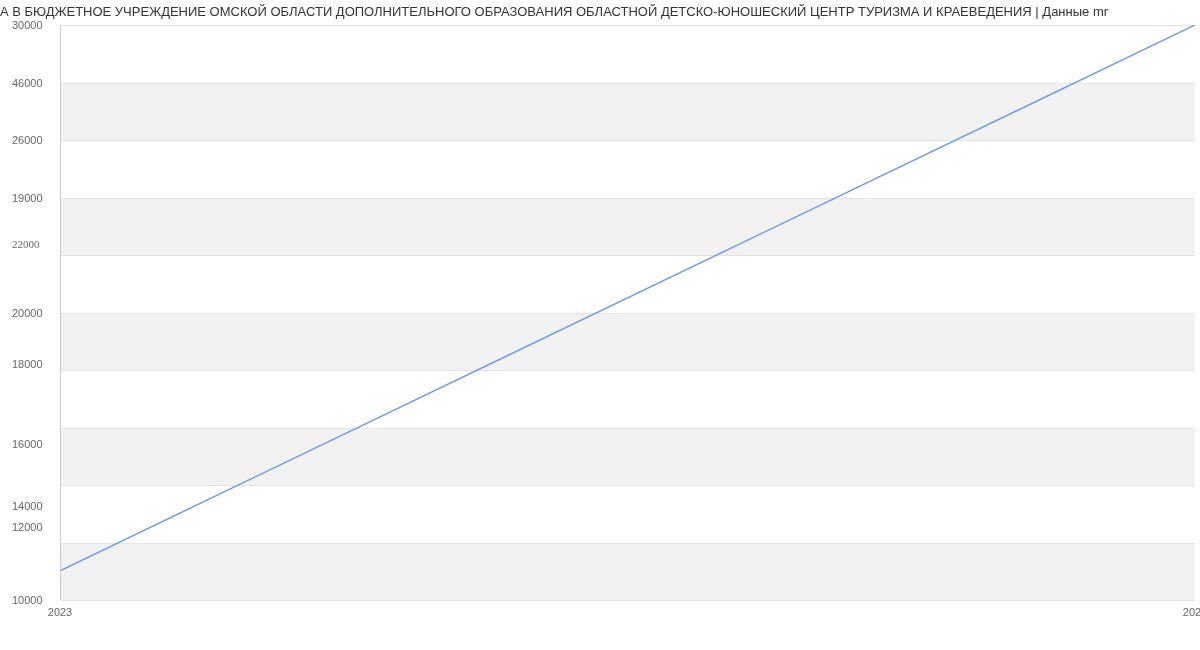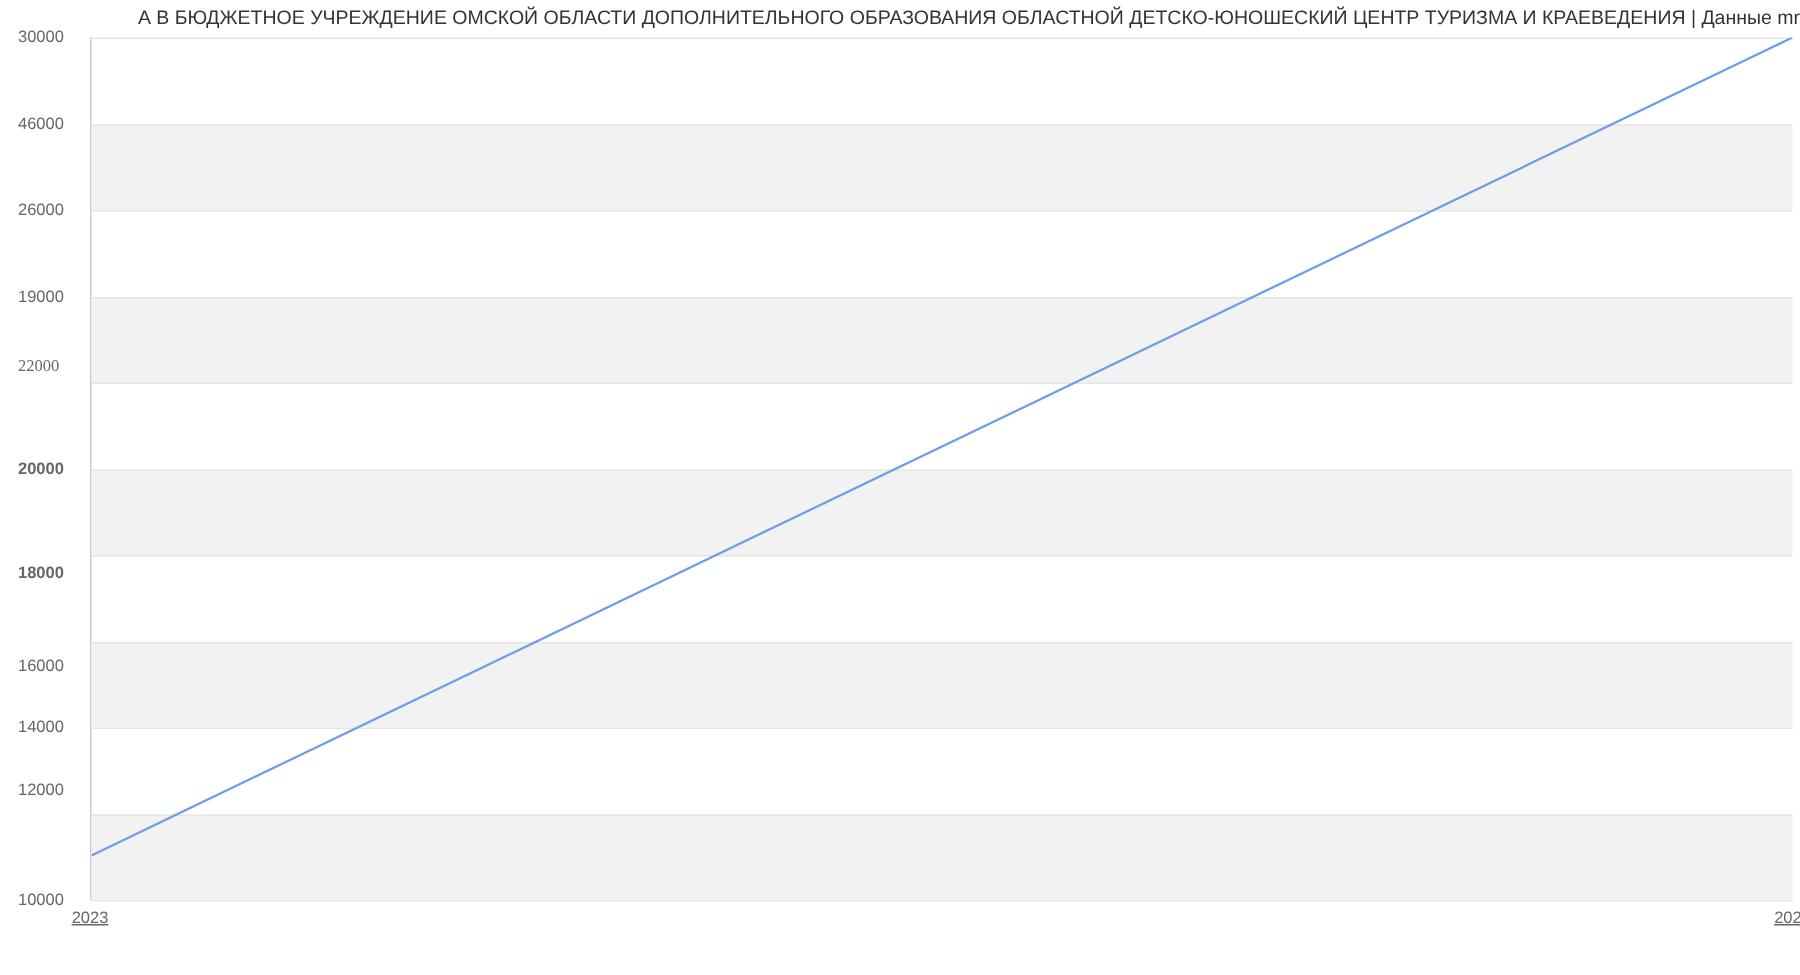--- a/index.html
+++ b/index.html
@@ -13,21 +13,21 @@
     .chart-container {
       width: 1200px;
       height: 650px;
       position: relative;
     }
     .chart-title {
       position: absolute;
       top: 4px;
       left: 0;
       width: 1200px;
-      text-align: right;
+      text-align: left;
       font-size: 13px;
       color: #333;
       white-space: nowrap;
       overflow: hidden;
     }
     .plot-area {
       position: absolute;
       left: 60px;
       top: 25px;
       width: 1135px;
@@ -56,21 +56,20 @@
       text-align: left;
       transform: translateY(-50%);
       width: 46px;
     }
     .x-label {
       position: absolute;
       top: 606px;
       font-size: 11px;
       color: #666;
       transform: translateX(-50%);
-      text-decoration: underline;
     }
     .line-svg {
       position: absolute;
       left: 0;
       top: 0;
       width: 100%;
       height: 100%;
     }
   </style>
 </head>
@@ -99,24 +98,24 @@
         <div class="grid-line" style="top: 0px;"></div>
       </div>
     <svg class="line-svg" id="line-svg" viewBox="0 0 1135 575" preserveAspectRatio="none">
         <path d="M0 546.25 L1135 0" stroke="#6d9de8" stroke-width="1.5" fill="none" vector-effect="non-scaling-stroke"></path>
       </svg>
   </div>
 
   <div id="y-labels">
       <div class="y-label" style="top: 600px;">10000</div>
       <div class="y-label" style="top: 527px;">12000</div>
-      <div class="y-label" style="top: 485px;">14000</div>
+      <div class="y-label" style="top: 506px;">14000</div>
       <div class="y-label" style="top: 444px;">16000</div>
-      <div class="y-label" style="top: 382px; font-weight: bold;">18000</div>
-      <div class="y-label" style="top: 312.5px; font-weight: bold;">20000</div>
+      <div class="y-label" style="top: 364px;">18000</div>
+      <div class="y-label" style="top: 312.5px;">20000</div>
       <div class="y-label" style="top: 244px; font-family: Liberation Serif, serif;">22000</div>
       <div class="y-label" style="top: 197.5px;">19000</div>
       <div class="y-label" style="top: 140px;">26000</div>
       <div class="y-label" style="top: 82.5px;">46000</div>
       <div class="y-label" style="top: 25px;">30000</div>
     </div>
   <div id="x-labels">
       <div class="x-label" style="left: 60px;">2023</div>
       <div class="x-label" style="left: 1195px;">2024</div>
     </div>

